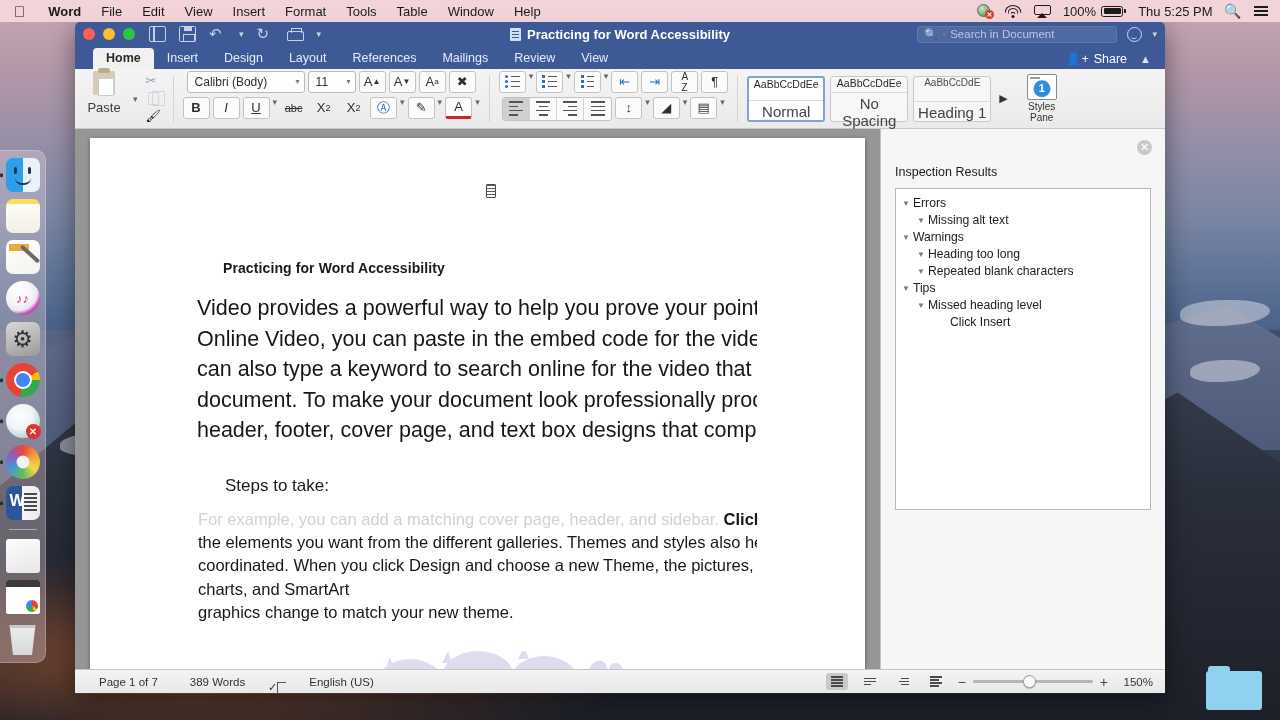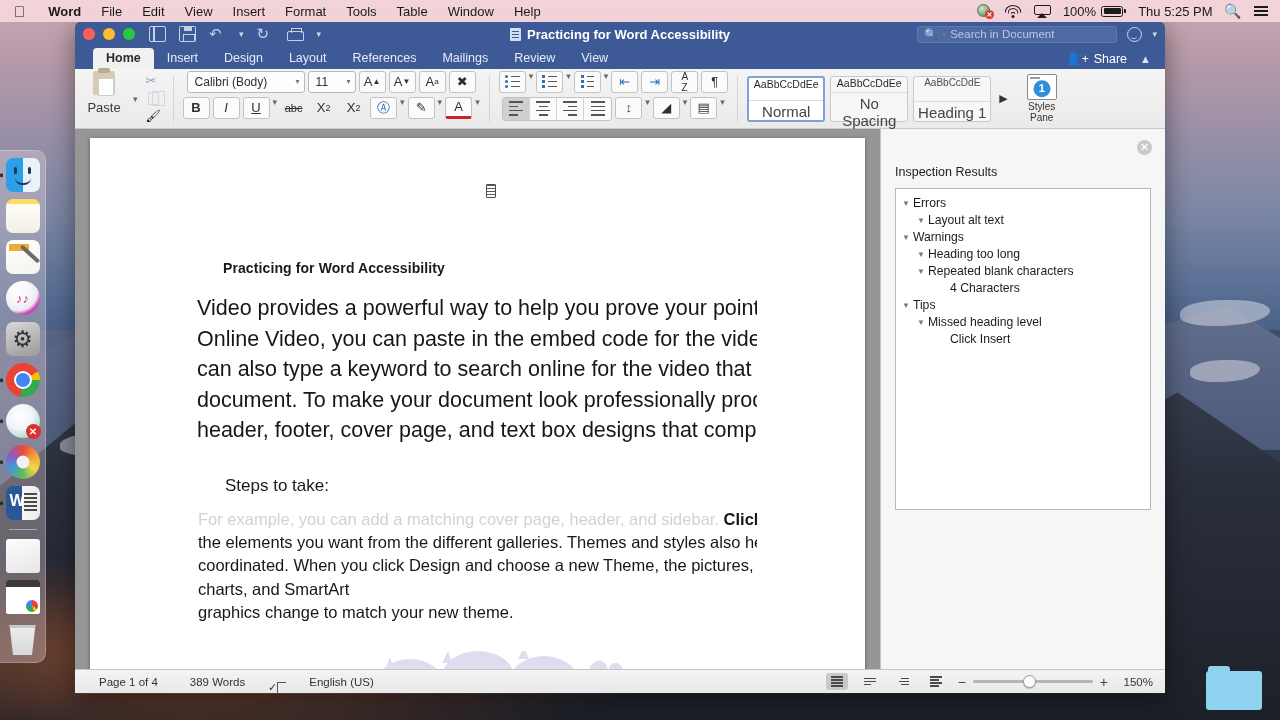--- a/index.html
+++ b/index.html
@@ -730,54 +730,51 @@
     <div class="ac-pane">
       <div class="ac-close">✕</div>
       <div class="ac-sub">Inspection Results</div>
       <div class="ac-tree">
         <div class="tr lvl1">
             <span class="tw">▼</span>
             <span>Errors</span>
           </div>
         <div class="tr lvl2">
             <span class="tw">▼</span>
-            <span>Layout alt text</span>
+            <span>Missing alt text</span>
           </div>
         <div class="tr lvl1">
             <span class="tw">▼</span>
             <span>Warnings</span>
           </div>
         <div class="tr lvl2">
             <span class="tw">▼</span>
             <span>Heading too long</span>
           </div>
         <div class="tr lvl2">
             <span class="tw">▼</span>
             <span>Repeated blank characters</span>
           </div>
-        <div class="tr lvl3">
-            <span>4 Characters</span>
-          </div>
         <div class="tr lvl1">
             <span class="tw">▼</span>
             <span>Tips</span>
           </div>
         <div class="tr lvl2">
             <span class="tw">▼</span>
             <span>Missed heading level</span>
           </div>
         <div class="tr lvl3">
             <span>Click Insert</span>
           </div>
       </div>
     </div>
   </div>
 
   <div class="statusbar">
-    <div class="sb-item">Page 1 of 4</div>
+    <div class="sb-item">Page 1 of 7</div>
     <div class="sb-item">389 Words</div>
     <div class="sb-item"><span class="sb-spell"></span></div>
     <div class="sb-item">English (US)</div>
     <div class="sb-right">
       <div class="viewbtn active">
         <span class="vb-lines">
             <s></s>
             <s></s>
             <s></s>
             <s></s>

